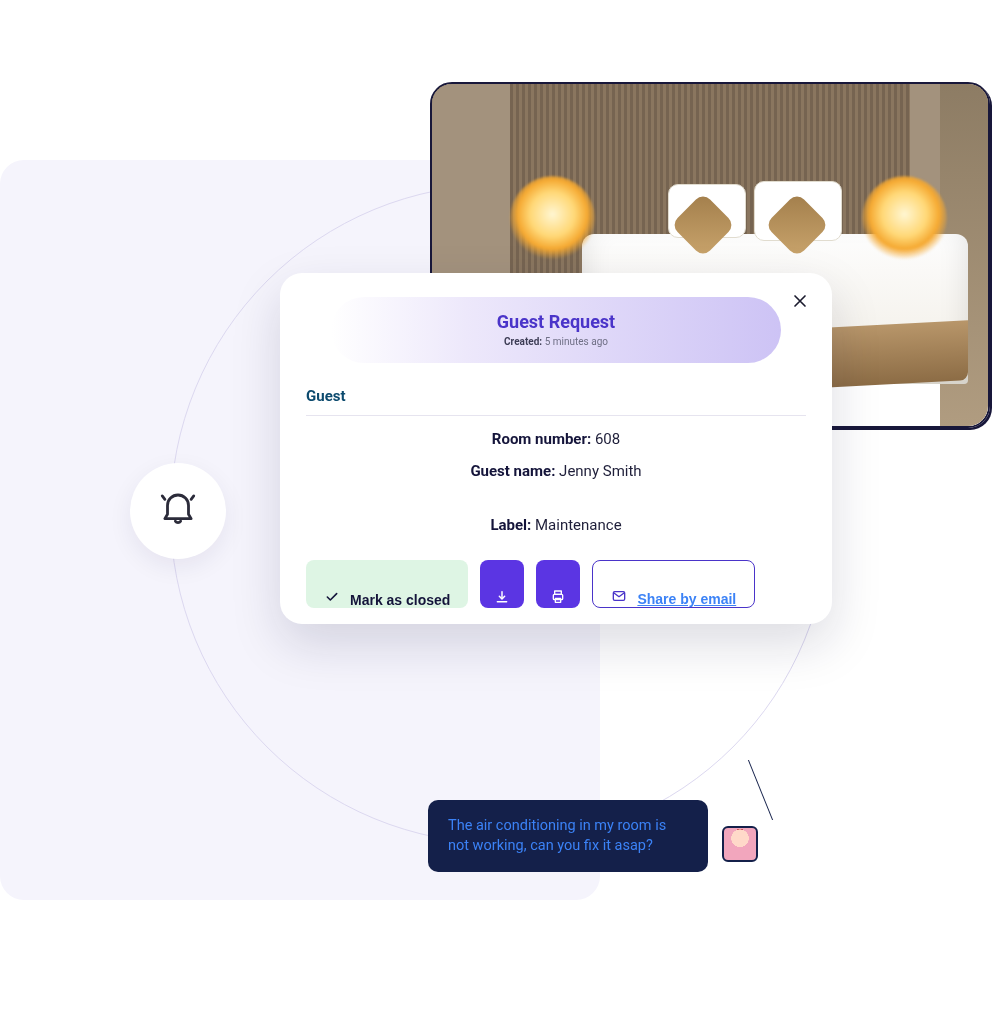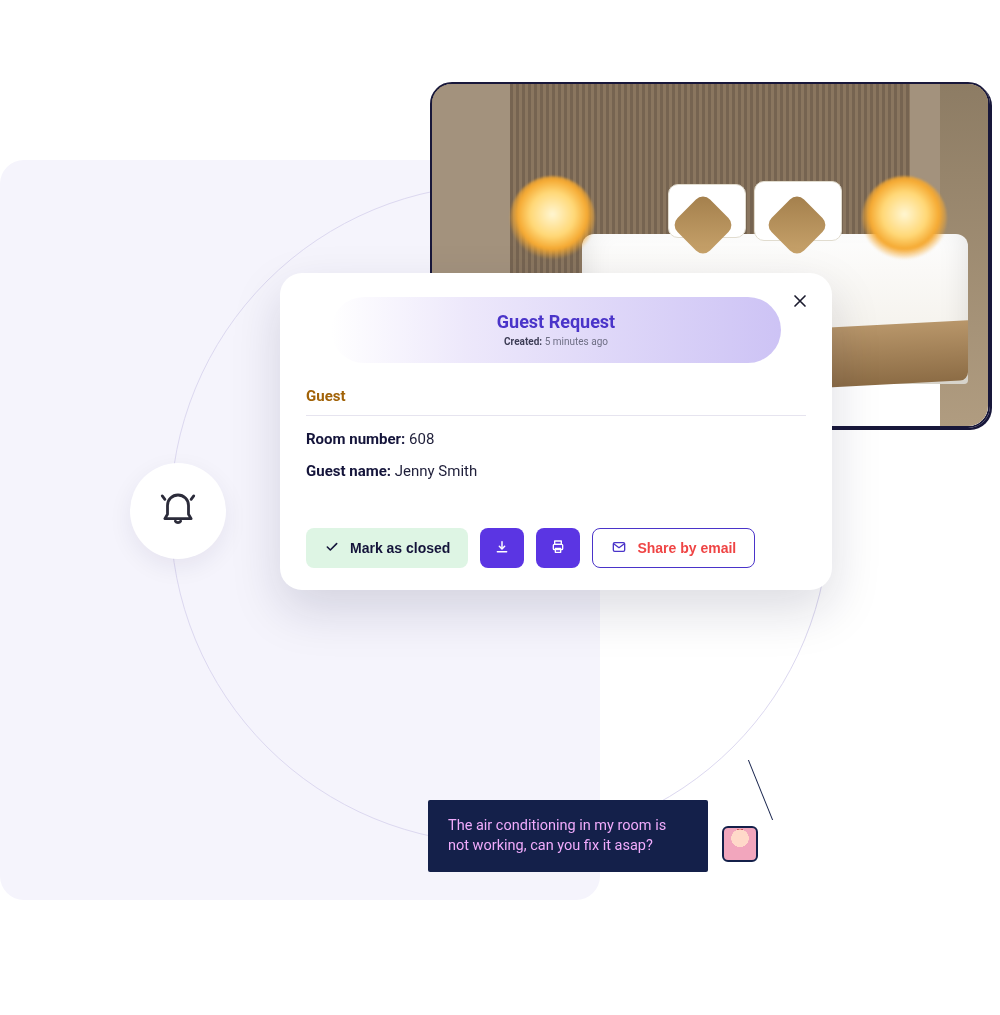--- a/index.html
+++ b/index.html
@@ -105,21 +105,21 @@
 
   
   .request-card {
     position: absolute;
     left: 280px;
     top: 273px;
     width: 552px;
     background: #fff;
     border-radius: 22px;
     box-shadow: 0 20px 50px rgba(22,18,60,.15);
-    padding: 24px 26px 22px;
+    padding: 24px 26px 16px;
   }
   .close-btn {
     position: absolute;
     right: 22px;
     top: 18px;
     width: 20px;
     height: 20px;
     cursor: pointer;
     color: #1b1b2e;
   }
@@ -131,49 +131,49 @@
     padding: 14px 20px 16px;
     border-radius: 999px;
     background: linear-gradient(90deg,#ffffff 0%, #ede8fb 30%, #cdc3f5 100%);
     text-align: center;
   }
   .header-pill .title { color:#4a34c9; font-weight:700; font-size:18px; }
   .header-pill .sub   { color:#6f6f85; font-size:10px; margin-top:4px; }
   .header-pill .sub b { color:#3e3e56; font-weight:700; }
 
   .section-title {
-    color:#a16207; font-weight:700; font-size:15px;
+    color:#0c4a6e; font-weight:700; font-size:15px;
     padding-bottom:10px; border-bottom:1px solid #e6e4ef; margin-top:8px;
   }
-  .kv { color:#1f1f3a; font-size:15px; margin-top:14px; }
+  .kv { color:#1f1f3a; font-size:15px; margin-top:14px;text-align:center; }
   .kv b { font-weight:700; color:#14143a; }
   .kv + .kv { }
   .section-gap { height:22px; }
 
   .actions { display:flex; gap:12px; align-items:center; margin-top:26px; }
-  .btn { display:inline-flex; align-items:center; gap:10px; height:40px;
+  .btn { display:inline-flex; align-items:flex-end; gap:10px; height:48px;
          font-size:14px; font-weight:600; border-radius:8px; cursor:pointer;
          padding:0 18px; border:none; }
   .btn svg { width:16px; height:16px; flex:none; }
   .btn.green  { background:#def5e4; color:#14143a; }
   .btn.square { background:#5b35e3; color:#fff; width:44px; padding:0; justify-content:center; }
-  .btn.outline{ background:#fff; color:#ef4444; border:1.5px solid #4a34c9; }
+  .btn.outline{ background:#fff; color:#3b82f6; border:1.5px solid #4a34c9;text-decoration:underline; }
 
   
   .chat-wrap {
     position: absolute;
     left: 428px;
     top: 800px;
   }
   .chat-bubble {
     position: relative;
     background:#14204a;
-    color:#f0abfc;
+    color:#3b82f6;
     padding:16px 20px;
-    border-radius:2px;
+    border-radius:10px;
     width:280px;
     font-size:14.5px;
     line-height:1.38;
   }
   .chat-tail {
     position:absolute; left:680px; top:760px; width:80px; height:60px;
   }
   .chat-tail::before{
     content:""; position:absolute; left:0; top:0; width:80px; height:60px;
     border-right:1.5px solid #14204a; transform:skewX(22deg);
@@ -240,20 +240,24 @@
     <b>Room number:</b>
     <span>608</span>
   </div>
   <div class="kv">
     <b>Guest name:</b>
     <span>Jenny Smith</span>
   </div>
 
   <div class="section-gap"></div>
 
+  <div class="kv">
+    <b>Label:</b>
+    <span>Maintenance</span>
+  </div>
 
   <div class="actions">
     <button class="btn green">
       <span>
         <svg viewBox="0 0 24 24" fill="none" stroke="#14143a" stroke-width="2.4" stroke-linecap="round" stroke-linejoin="round">
             <path d="M5 12l4.5 4.5L19 7"></path>
           </svg>
       </span>
       <span>Mark as closed</span>
     </button>

